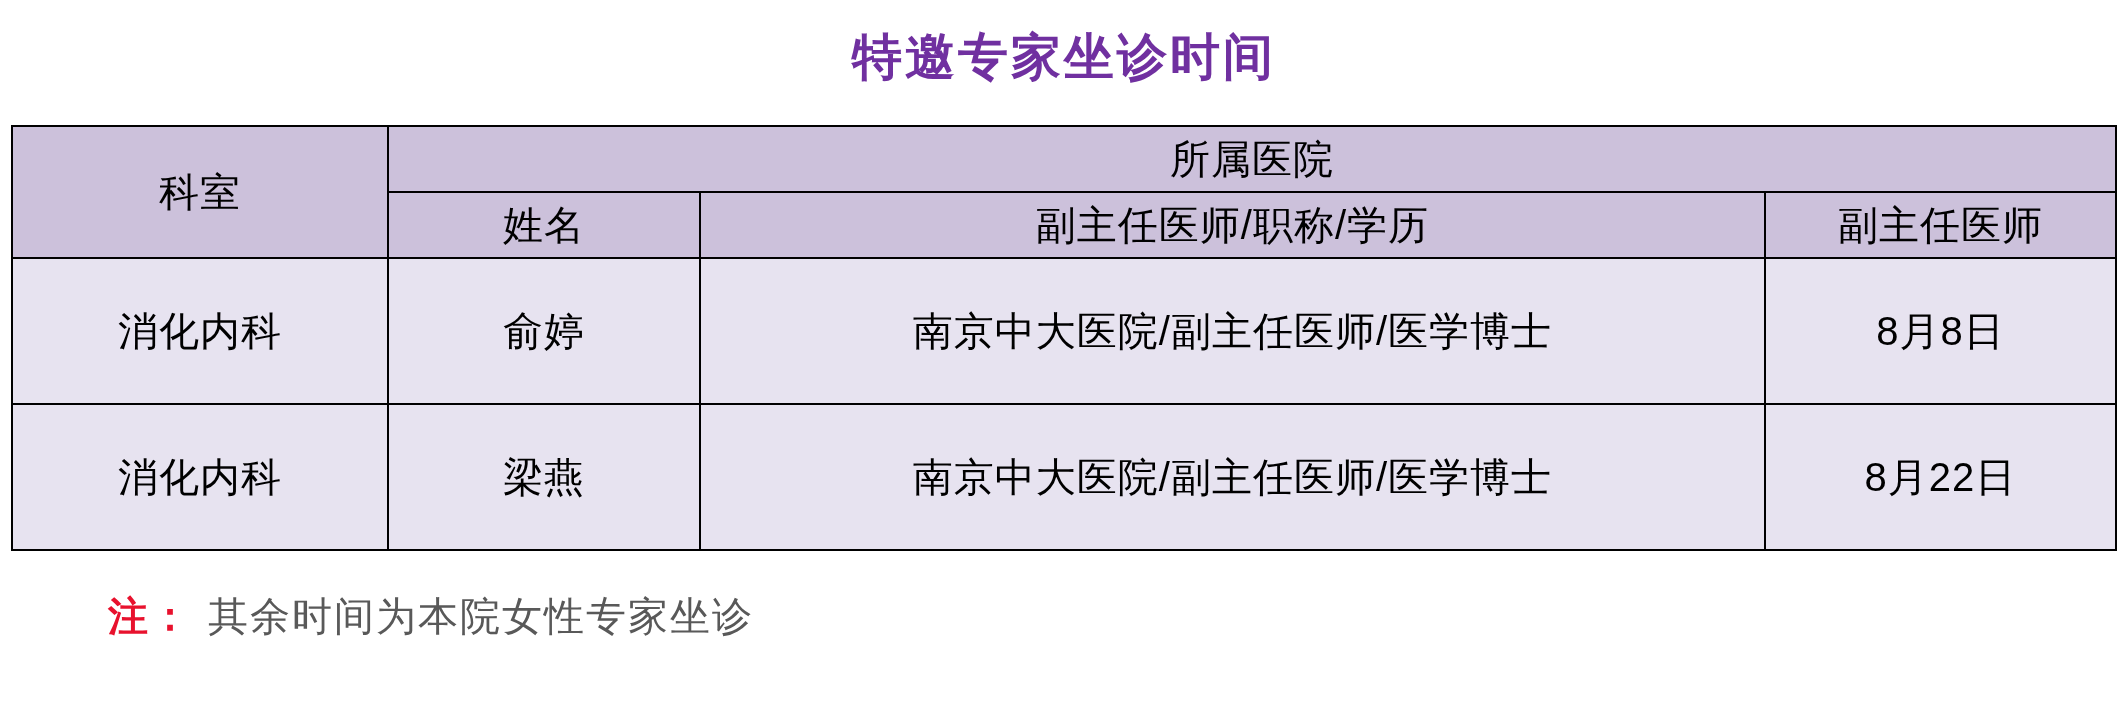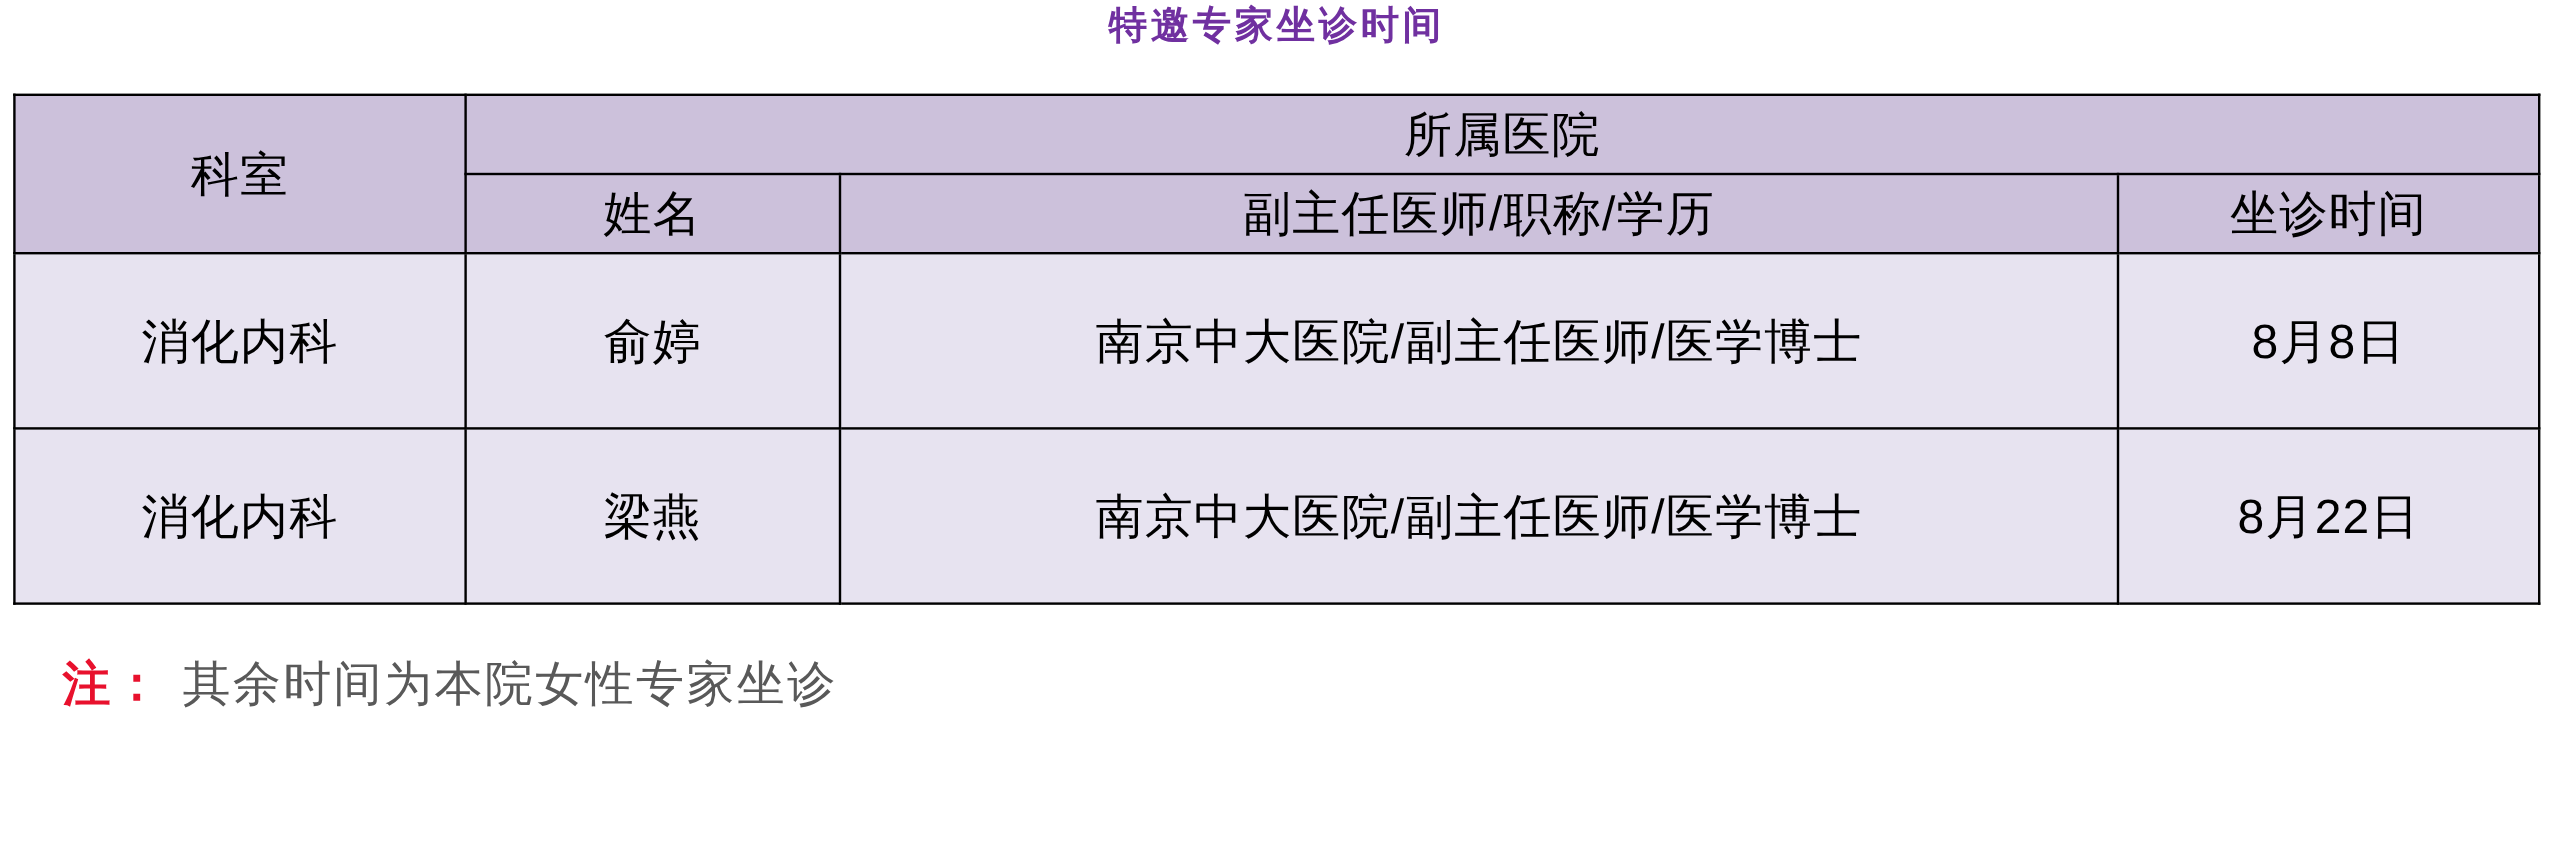--- a/index.html
+++ b/index.html
@@ -9,23 +9,24 @@
     body {
       width: 2128px;
       height: 709px;
       background: #ffffff;
       font-family: "Liberation Sans", "DejaVu Sans", sans-serif;
       color: #000000;
       overflow: hidden;
     }
     .title {
       text-align: center;
-      font-size: 32px;
+      font-size: 50px;
       font-weight: bold;
       color: #7030A0;
+      padding-top: 24px;
       letter-spacing: 3px;
     }
     table.schedule {
       border-collapse: collapse;
       table-layout: fixed;
       width: 2104px;
       margin: 34px auto 0 auto;
       padding-left: 47px;
     }
     table.schedule th,
@@ -41,21 +42,21 @@
     tr.hdr-row th {
       background: #CCC1DB;
       height: 64px;
     }
     tr.data-row td {
       background: #E7E3F0;
       height: 144px;
       margin-left: 23px;
     }
     .note {
-      margin: 38px 0 0 52px;
+      margin: 38px 0 0 108px;
       font-size: 40px;
       color: #595959;
       letter-spacing: 2px;
     }
     .note .note-label {
       color: #E8112D;
       font-weight: bold;
       margin-right: 16px;
     }
   </style>
@@ -72,21 +73,21 @@
     <col style="width:351px">
   </colgroup>
   <tbody>
     <tr class="hdr-row">
       <th rowspan="2">科室</th>
       <th colspan="3">所属医院</th>
     </tr>
     <tr class="hdr-row">
       <th>姓名</th>
       <th>副主任医师/职称/学历</th>
-      <th>坐诊时间</th>
+      <th>副主任医师</th>
     </tr>
     <tr class="data-row">
       <td>消化内科</td>
       <td>俞婷</td>
       <td>南京中大医院/副主任医师/医学博士</td>
       <td>8月8日</td>
     </tr>
     <tr class="data-row">
       <td>消化内科</td>
       <td>梁燕</td>

